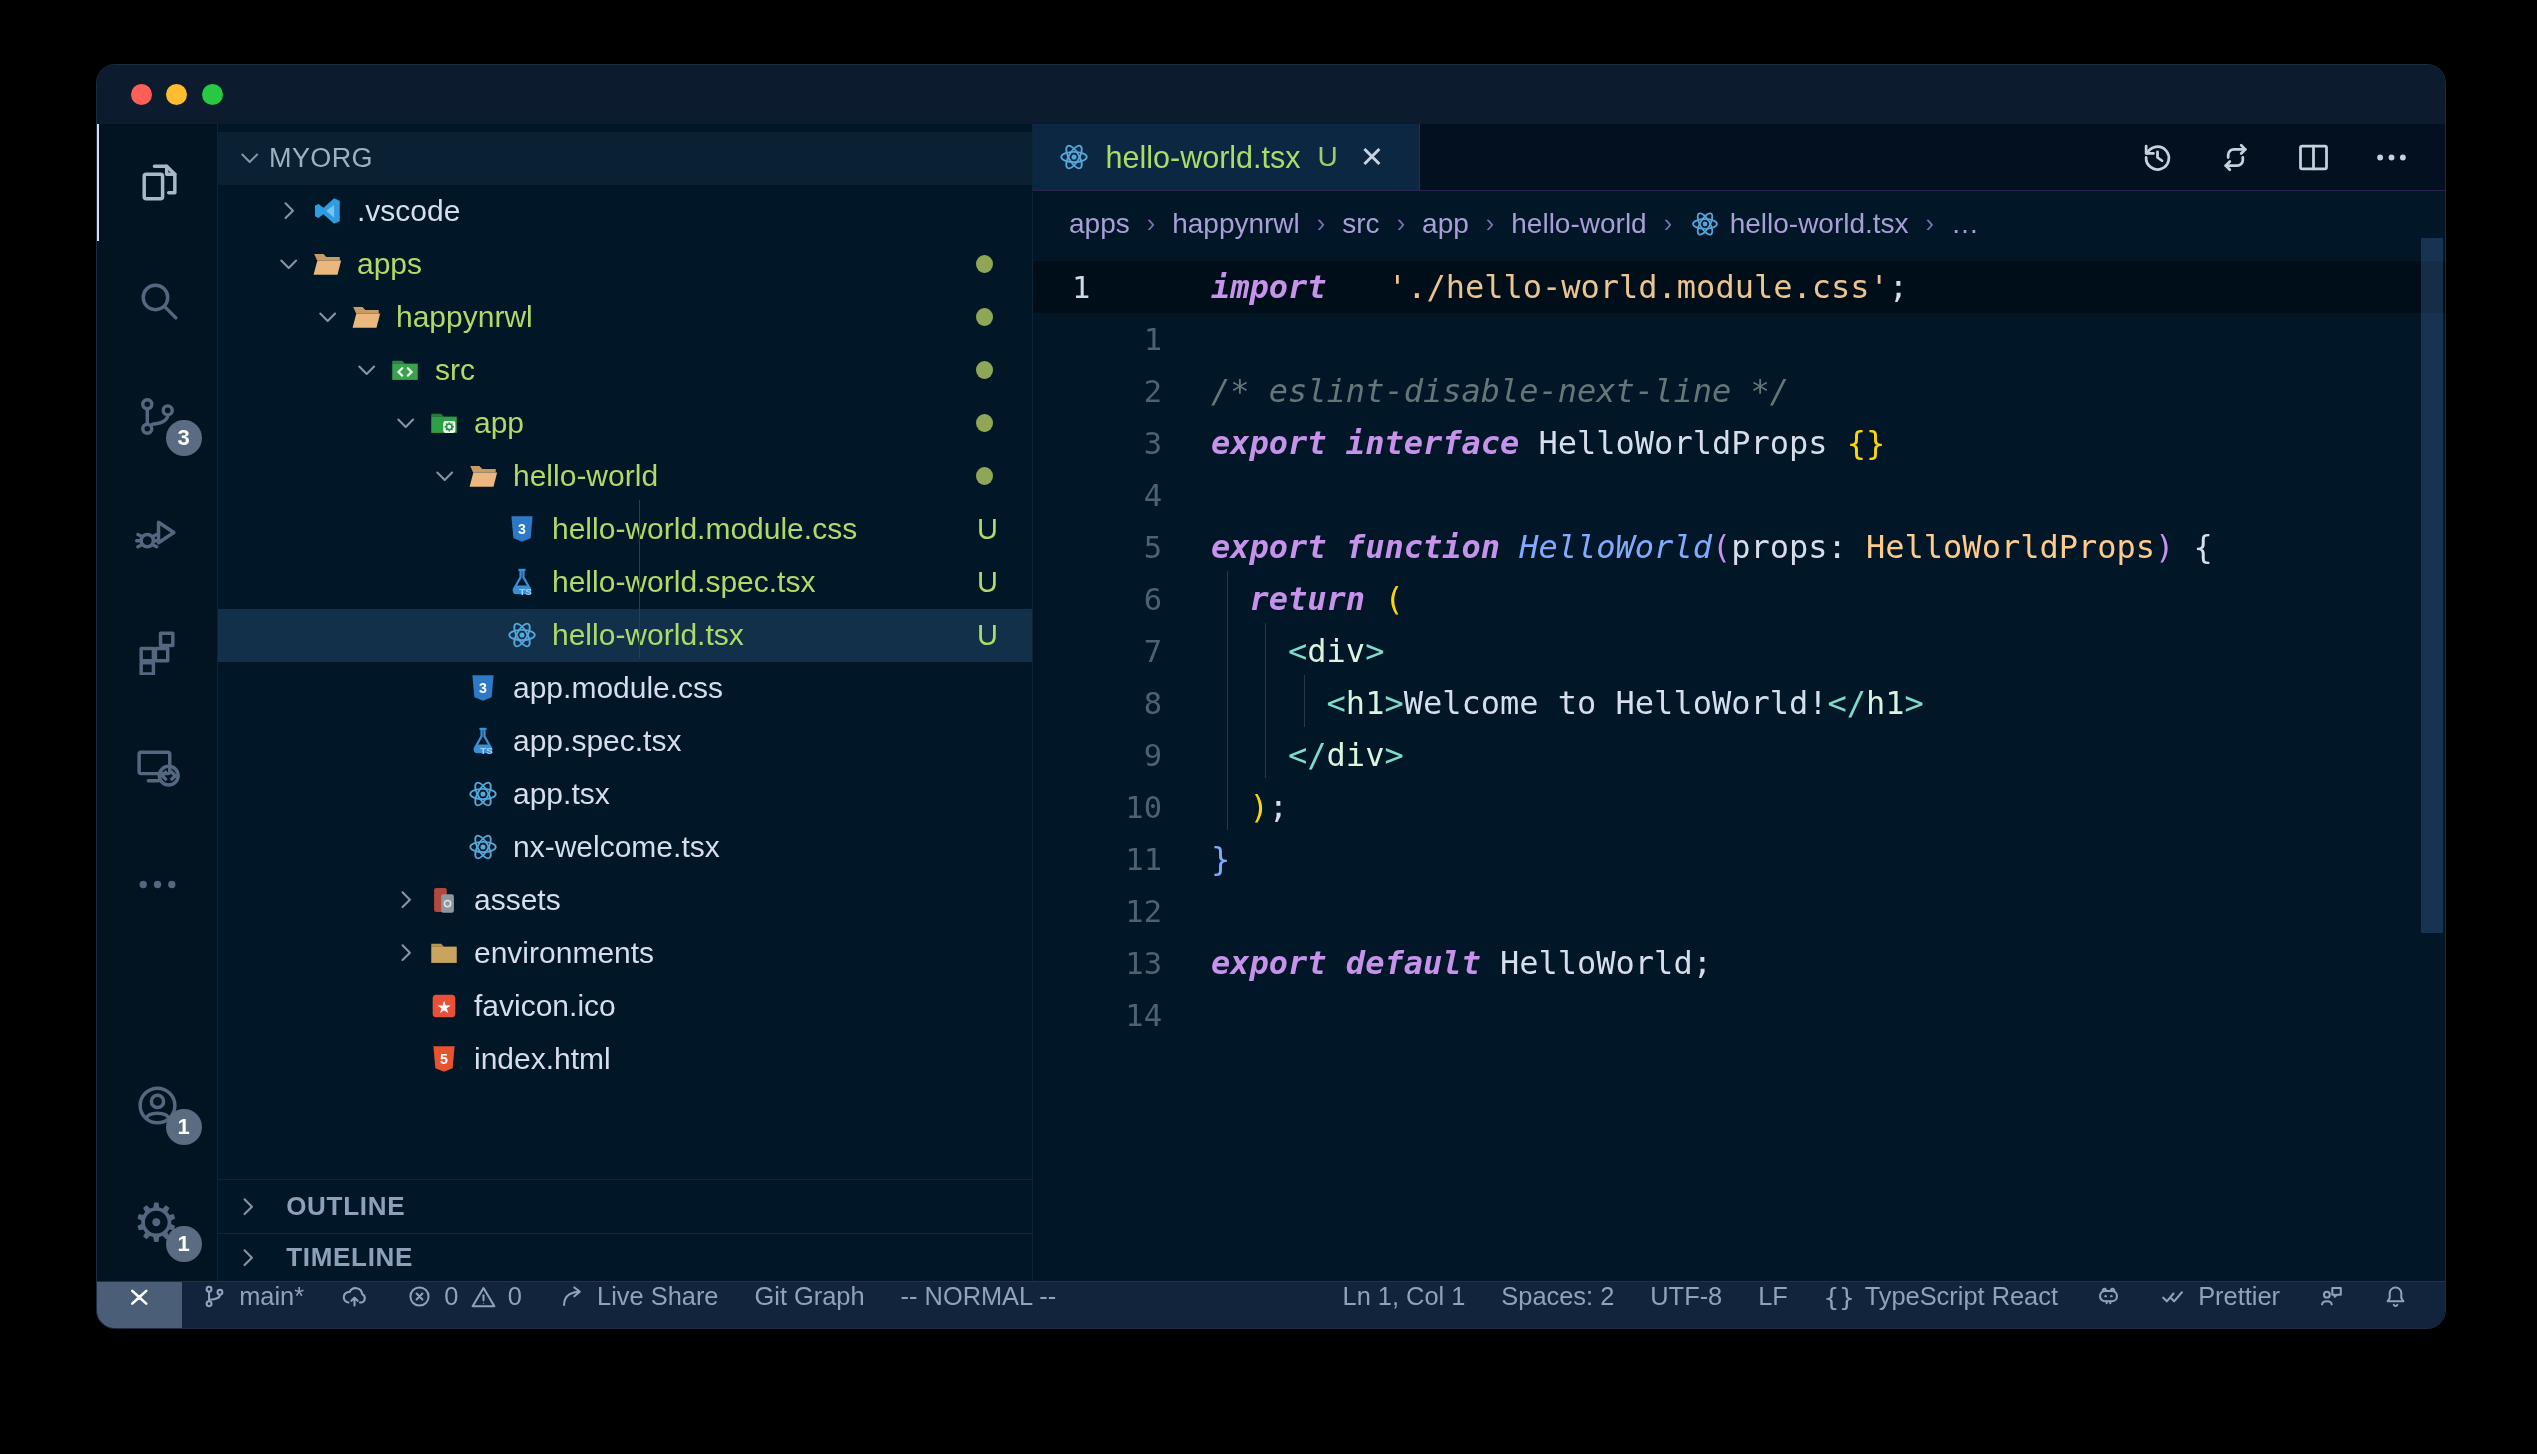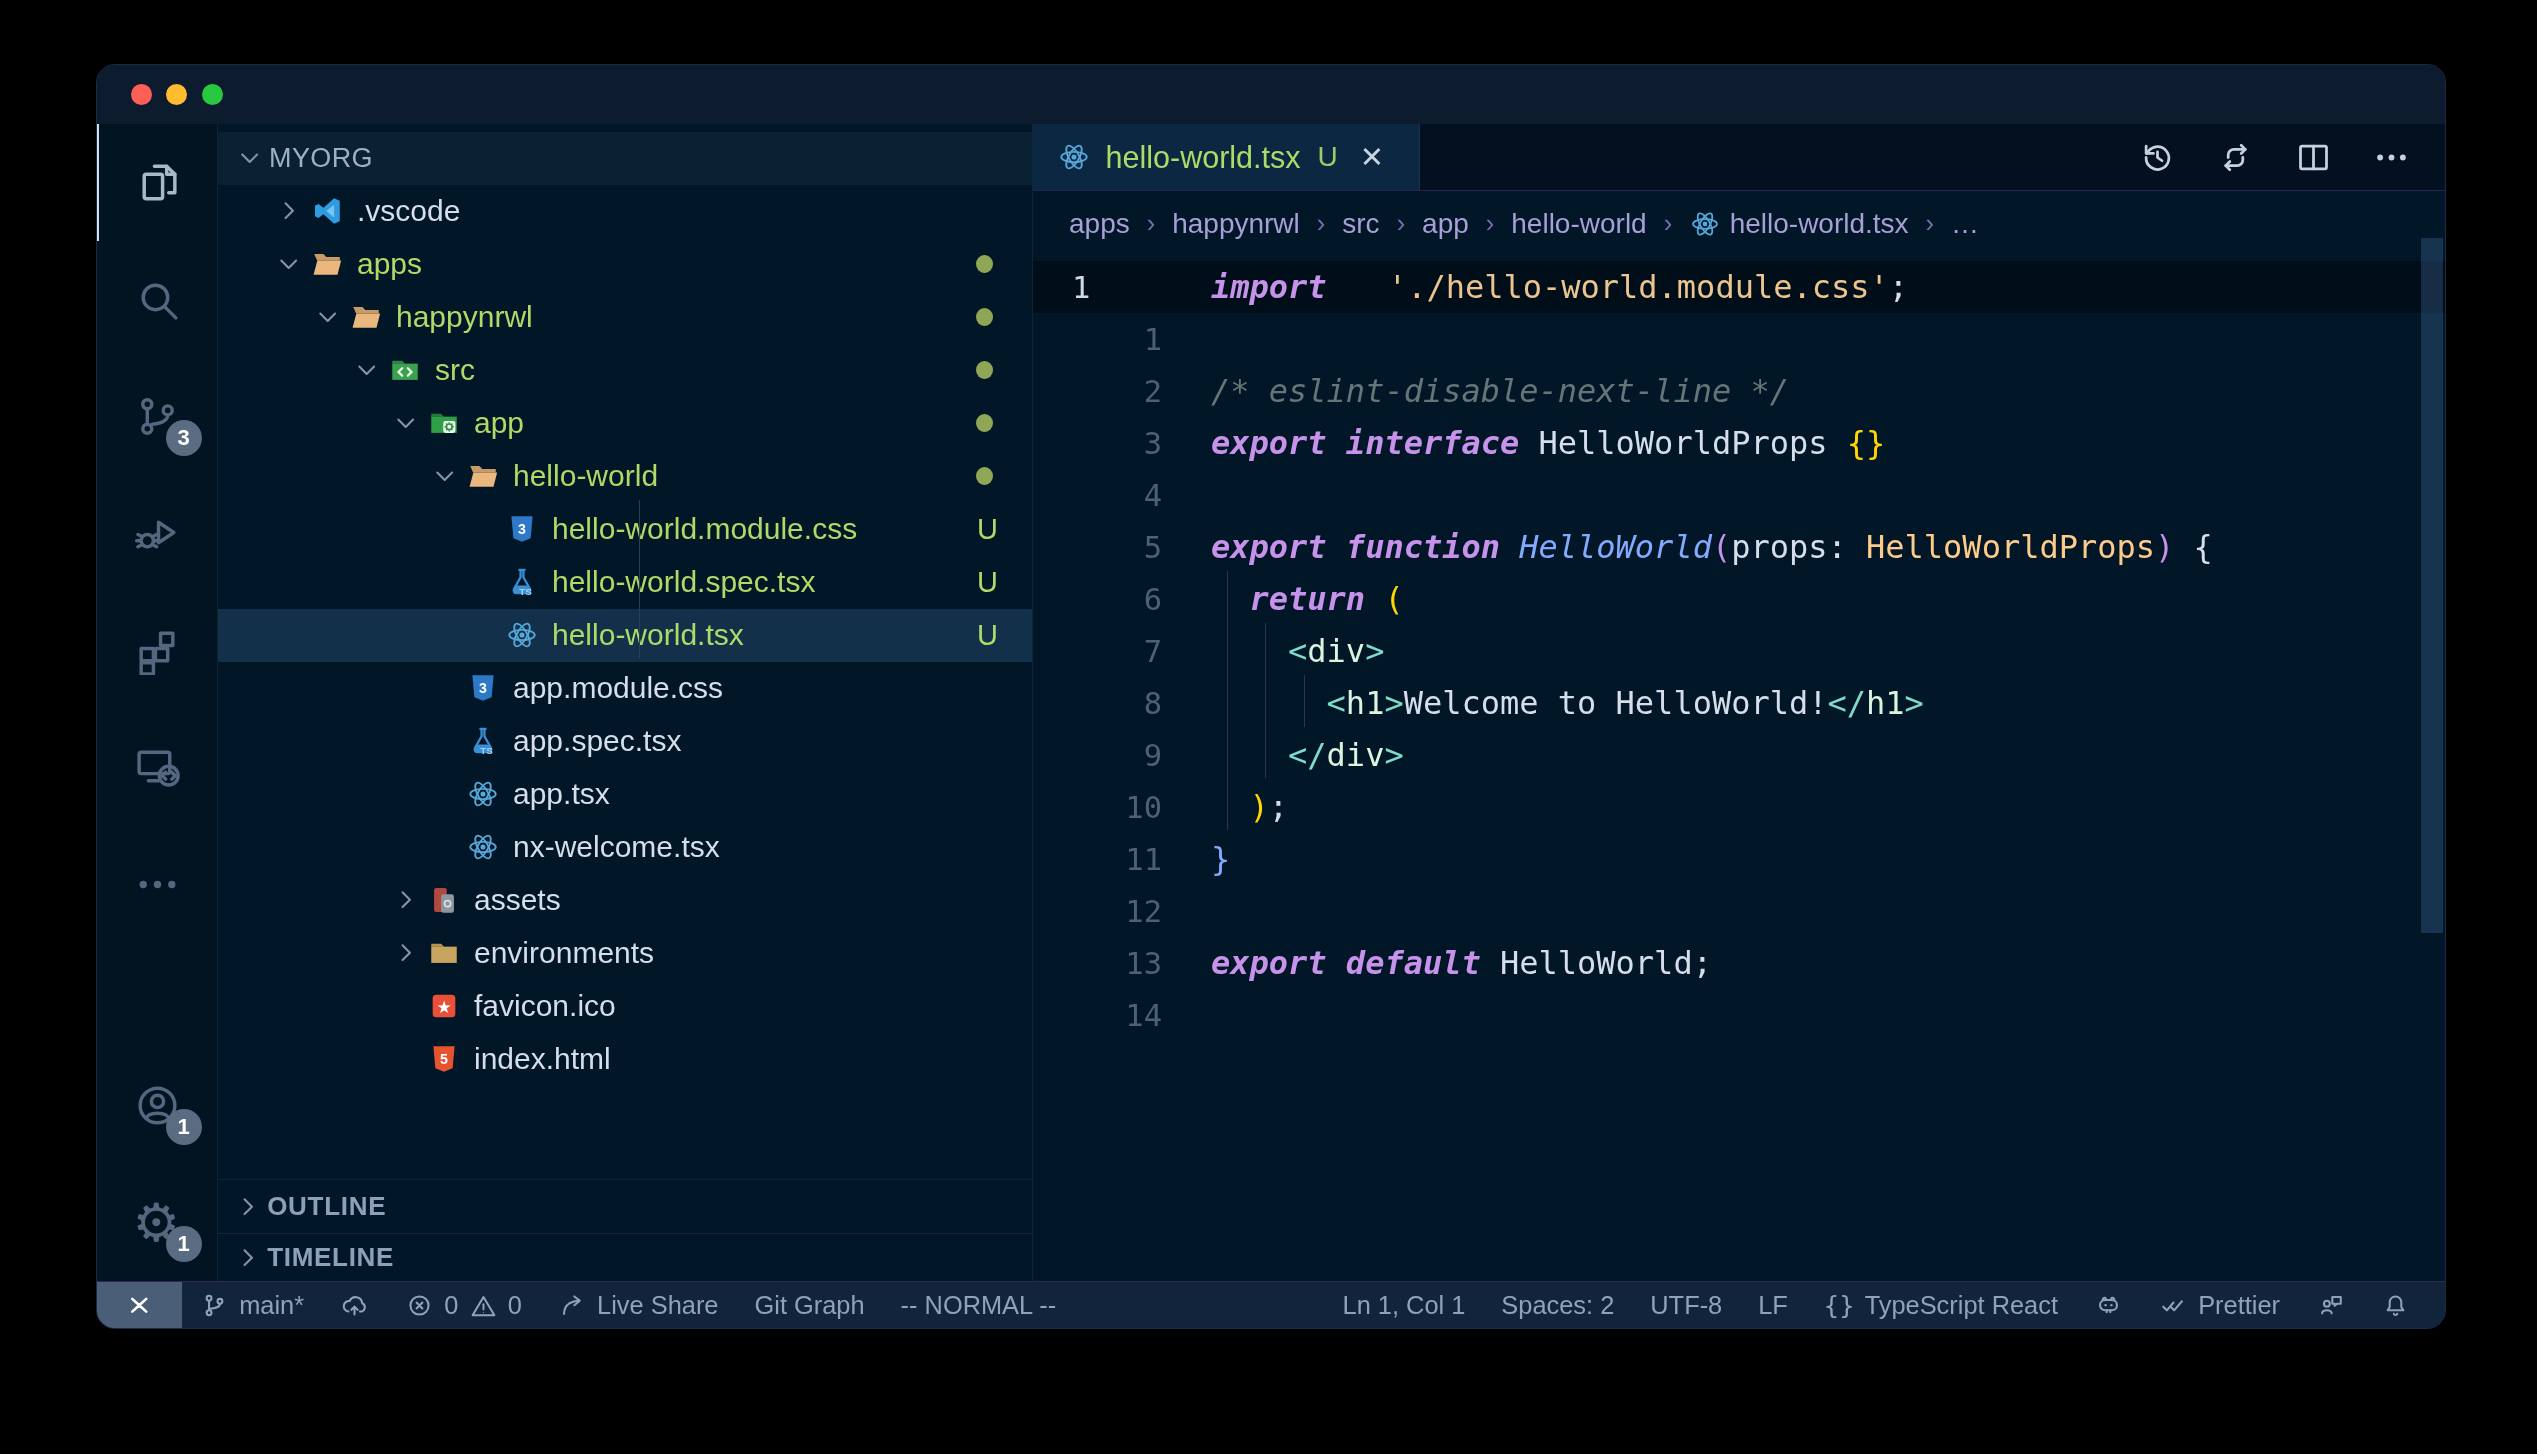--- a/index.html
+++ b/index.html
@@ -41,21 +41,21 @@
   .ficon{width:37px;height:37px;flex:0 0 37px;margin-right:12px;display:flex;align-items:center;justify-content:center;}
   .ficon svg{width:34px;height:34px;}
   .label{font-size:30px;white-space:nowrap;}
   .row.modified .label{color:var(--accent-modified,#addb67);}
   .dot{position:absolute;right:39px;top:50%;width:17px;height:18.6px;margin-top:-9.3px;border-radius:50%;background:#8fa657;}
   .ubadge{position:absolute;right:34px;top:50%;transform:translateY(-50%);font-size:29px;color:var(--accent-modified,#addb67);}
   .tree-guide{position:absolute;width:0.8px;background:#2c3e52;left:421px;}
   .sb-sections{margin-top:auto;}
   .section{height:53px;display:flex;align-items:center;border-top:0.8px solid #11253a;padding-left:10.2px;}
   .section:last-child{height:47px;}
-  .section .label{font-weight:bold;color:#8ba1b7;font-size:26px;letter-spacing:0.7px;}
+  .section .label{font-weight:bold;color:#8ba1b7;font-size:26px;letter-spacing:0.7px;margin-left:19px;}
   
   .editor{flex:1;display:flex;flex-direction:column;position:relative;min-width:0;}
   .tabbar{height:66px;flex:0 0 66px;background:#02101f;display:flex;align-items:stretch;border-bottom:0.8px solid #272550;}
   .tab{width:387px;box-sizing:border-box;background:var(--tab-bg,#0c2741);display:flex;align-items:center;
     padding:0 22px;border-right:0.8px solid #1a3350;}
   .tab .ficon{margin-right:13.6px;}
   .tab-label{font-size:30.5px;color:var(--accent-modified,#addb67);}
   .tab-dirty{font-size:28px;color:#9fca6b;margin-left:17px;}
   .tab-close{font-size:29px;color:#c9d4e0;margin-left:22px;}
   .ed-actions{margin-left:auto;display:flex;align-items:center;gap:39px;padding-right:34px;color:#c6d1dd;}
@@ -82,21 +82,21 @@
   .typ{color:var(--typ,#ffcb8b);}
   .pnk{color:var(--kw,#c792ea);}
   .tl{color:var(--teal,#7fdbca);}
   .tag{color:#d9f5dd;}
   .blu{color:var(--fn,#82aaff);}
   .iguide{position:absolute;width:0.8px;background:rgba(95,126,151,.35);}
   .scrollbar{position:absolute;right:2.5px;top:114px;width:22px;height:695px;background:rgba(86,140,200,.25);}
   
   .statusbar{height:46px;flex:0 0 46px;background:var(--statusbar-bg,#12243c);border-top:0.8px solid #2b2a52;
     display:flex;align-items:center;color:#8fa2b8;font-size:25.4px;}
-  .st-item{display:flex;align-items:center;gap:10.2px;padding:0 18px;height:100%;white-space:nowrap;}
+  .st-item{display:flex;gap:10.2px;padding:0 18px;height:100%;white-space:nowrap;}
   .st-item .icon{width:29px;height:29px;display:block;}
   .st-block{background:#4b5e77;width:85px;justify-content:center;color:#fff;padding:0;}
   .st-block .icon{width:30.5px;height:30.5px;}
   .st-right{margin-left:auto;display:flex;align-items:center;height:100%;padding-right:17px;}
   .braces-txt{font-size:25.4px;color:#8fa2b8;font-family:"DejaVu Sans Mono",monospace;}
   .icon svg{width:100%;height:100%;display:block;}
 </style>
 </head>
 <body>
 

